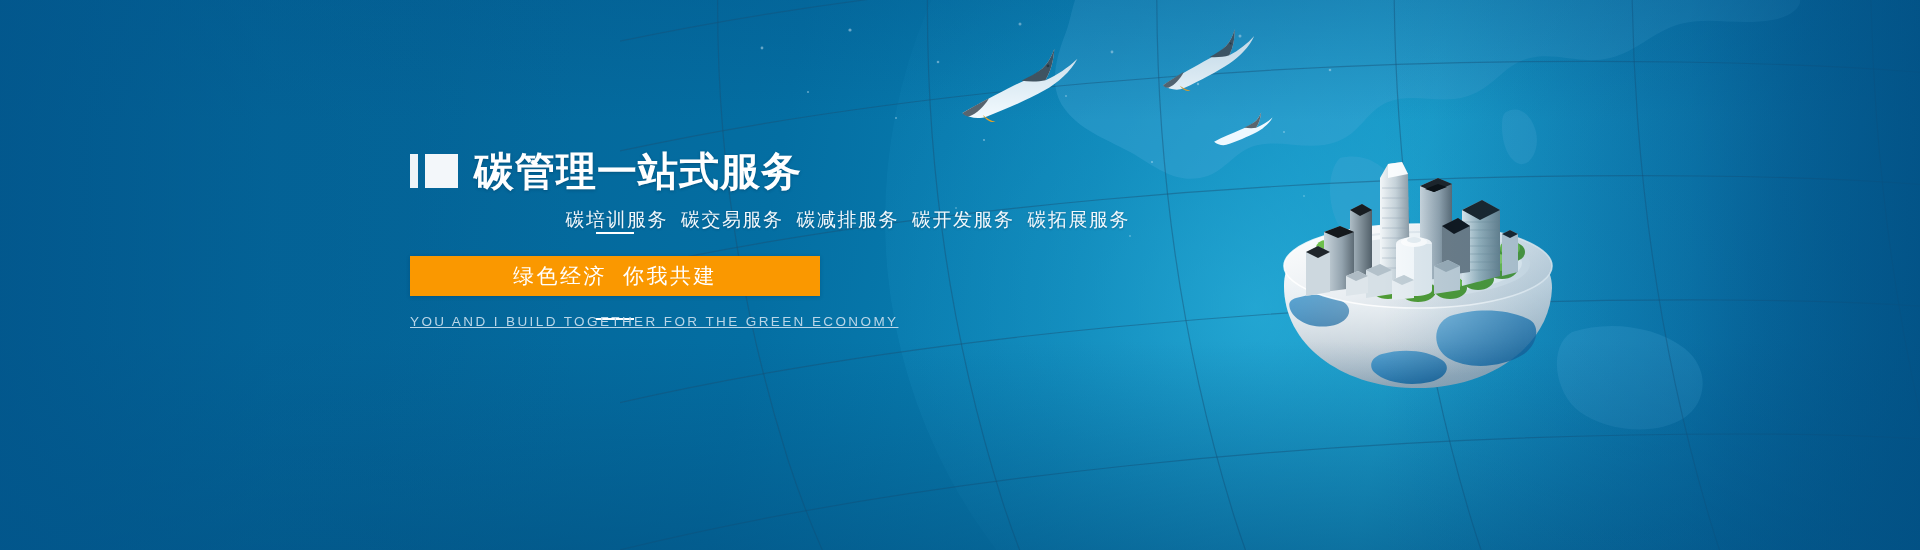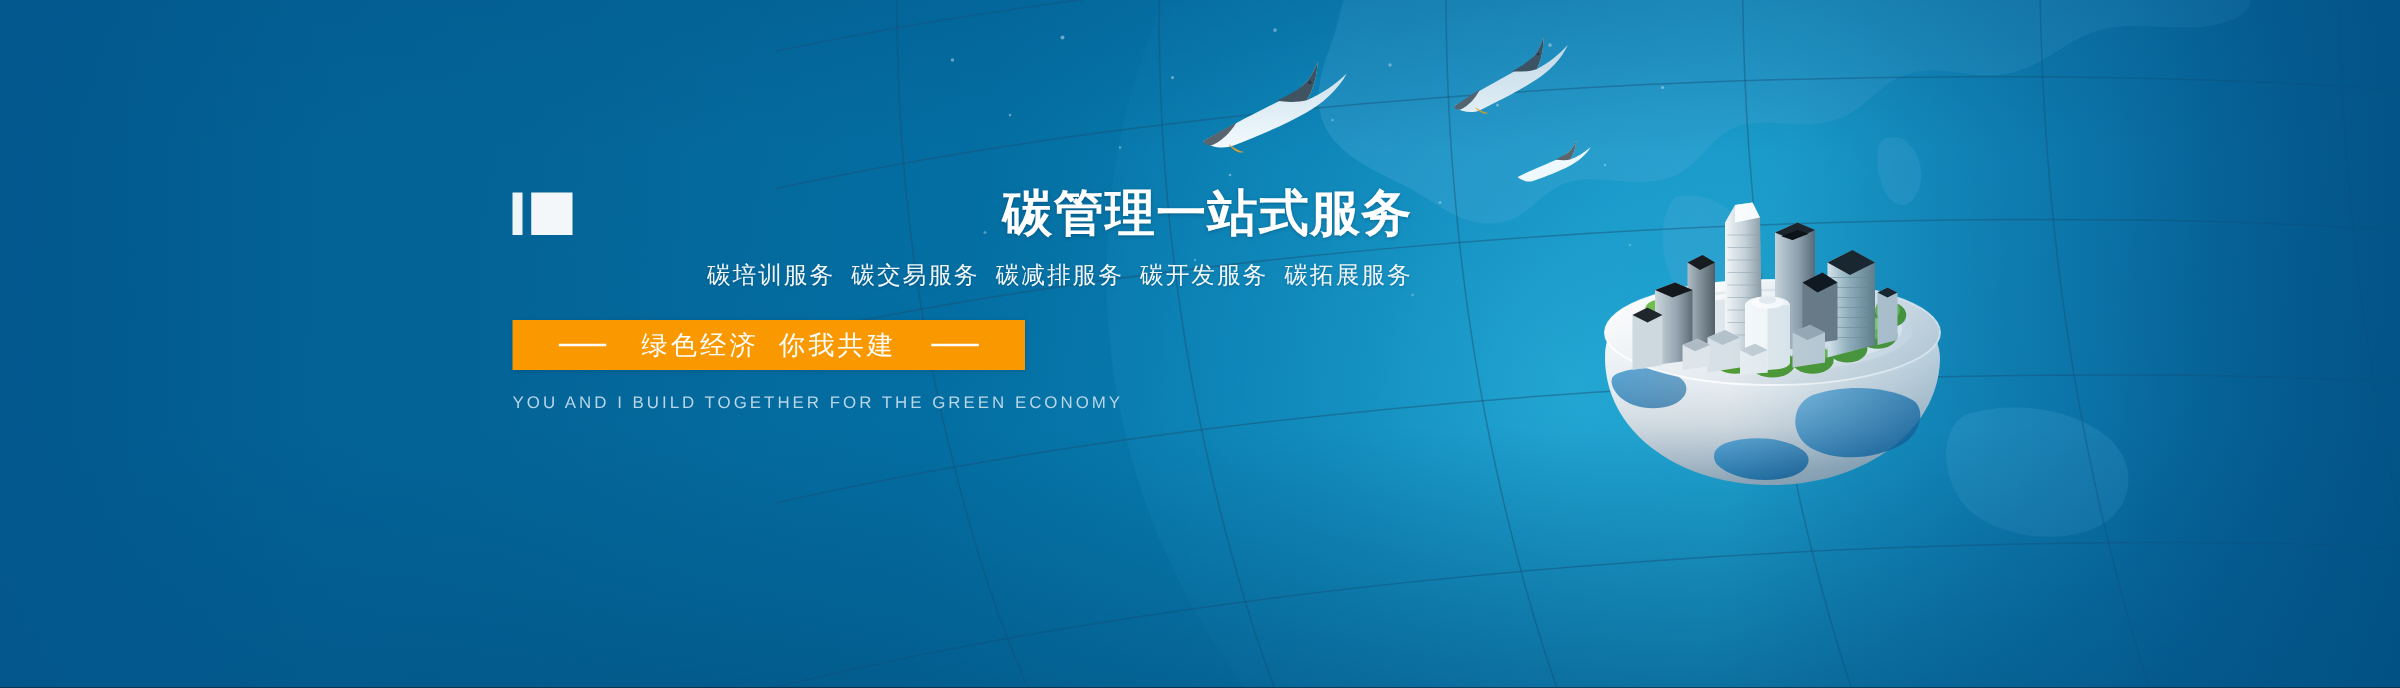--- a/index.html
+++ b/index.html
@@ -51,22 +51,22 @@
   
   .content {
     position: absolute;
     left: 410px;
     top: 148px;
     width: 720px;
   }
   .title-row {
     display: flex;
     align-items: center;
+    gap: 16px;
     height: 46px;
-    justify-content: space-between;
   }
   .mark {
     display: flex;
     align-items: center;
     gap: 7px;
     flex: none;
   }
   .mark-bar {
     width: 8px;
     height: 34px;
@@ -102,20 +102,21 @@
   .ribbon {
     margin-top: 23px;
     width: 410px;
     height: 40px;
     background: #fa9800;
     display: flex;
     align-items: center;
     justify-content: center;
     gap: 28px;
     box-shadow: 0 1px 4px rgba(0,35,60,0.22);
+    flex-direction: column;
   }
   .ribbon-dash {
     width: 38px;
     height: 2px;
     background: #ffffff;
     flex: none;
   }
   .ribbon-text {
     color: #ffffff;
     font-size: 21px;
@@ -123,20 +124,21 @@
     white-space: nowrap;
   }
   .ribbon-gap { display: inline-block; width: 16px; }
 
   .tagline {
     margin-top: 18px;
     color: #b9d6e8;
     font-size: 13.5px;
     letter-spacing: 2.4px;
     white-space: nowrap;
+    text-decoration: underline;
   }
 </style>
 </head>
 <body>
 
 <div id="banner">
 
   <div class="bg-base"></div>
 
   <svg class="globe-svg" viewBox="0 0 1300 1100">

